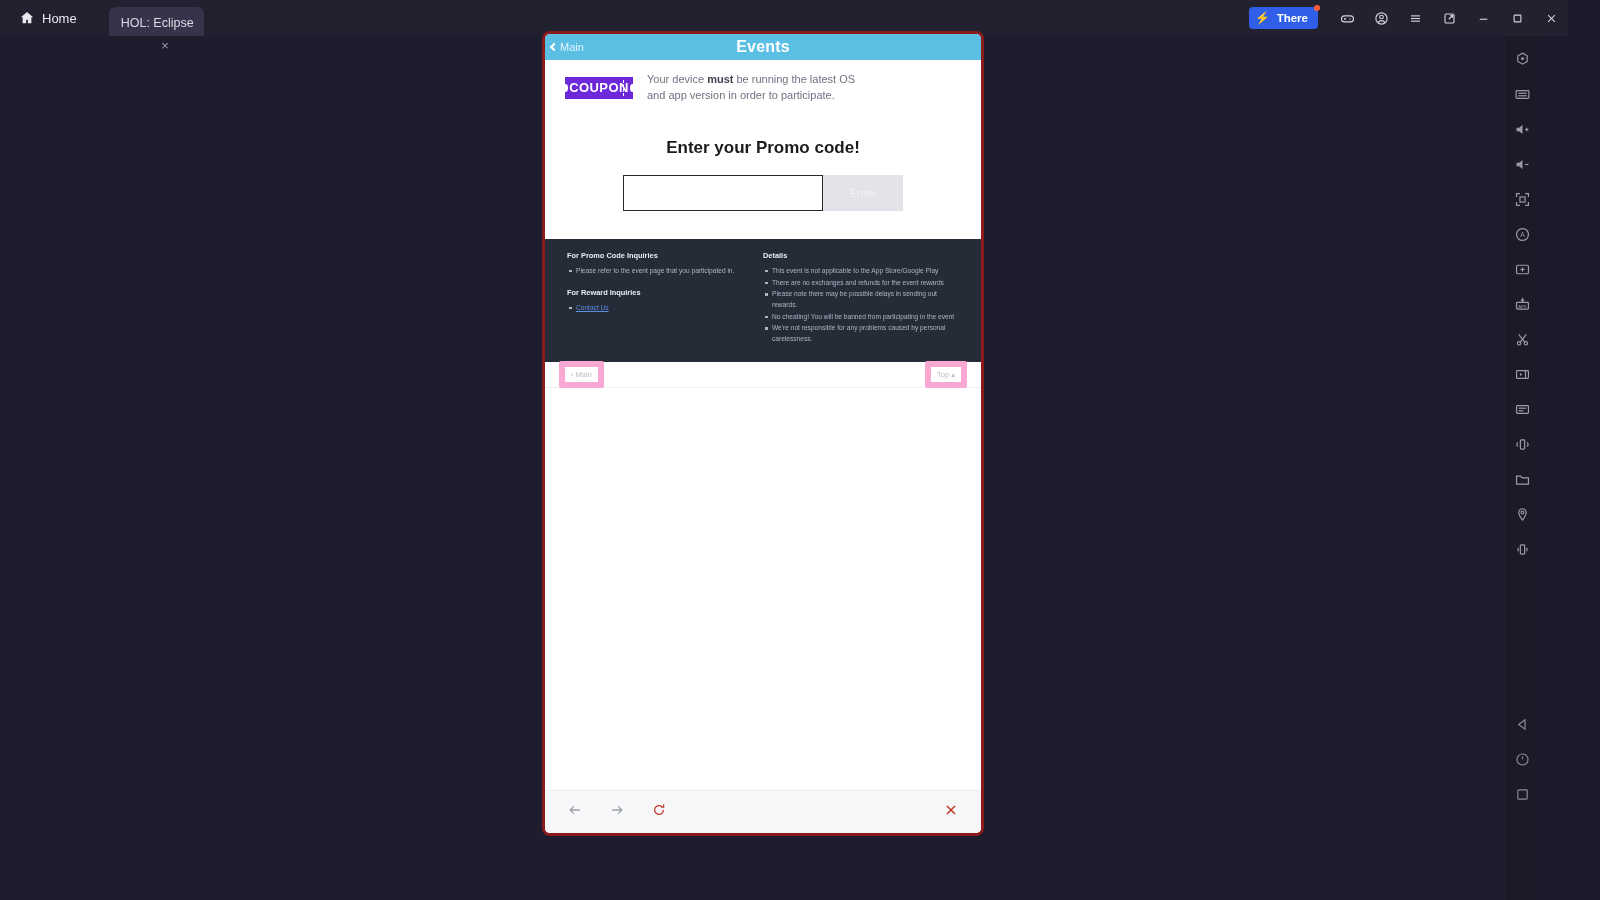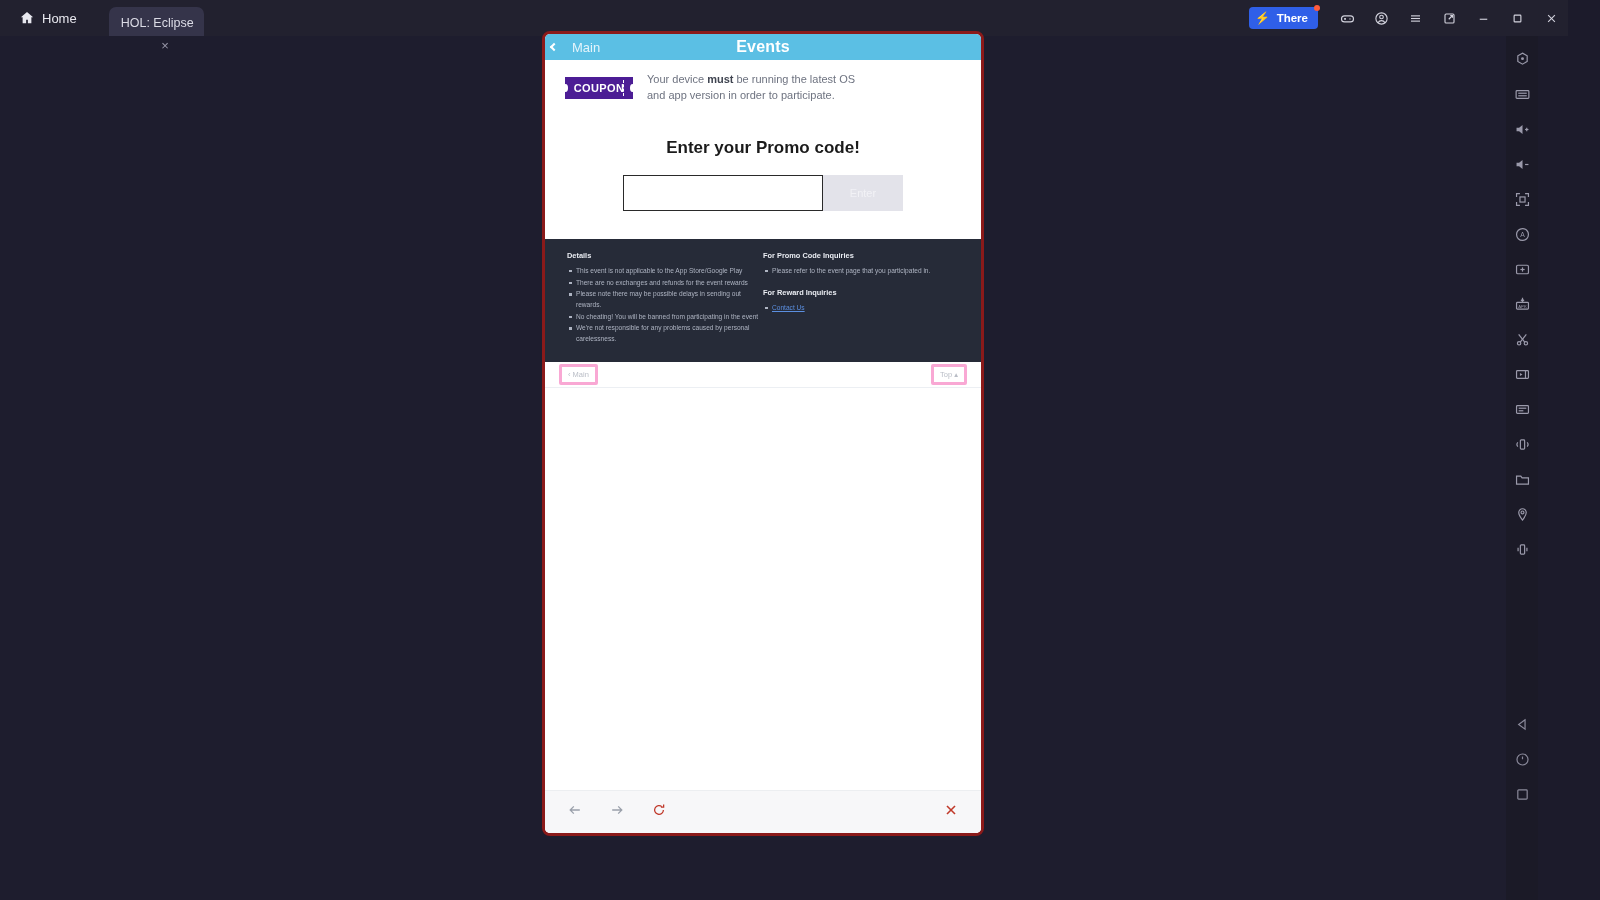--- a/index.html
+++ b/index.html
@@ -77,39 +77,39 @@
     background: #fff; border-radius: 8px;
     border: 3px solid #8b1a1a; overflow: hidden;
   }
 
   
   .ev-head {
     height: 26px; background: #5bbfe4; display: flex; align-items: center;
     position: relative; color: #fff;
   }
   .ev-back {
-    display: flex; align-items: center; gap: 15px;
-    margin-left: 6px; font-size: 13px; color: #e4f4fb;
+    display: flex; align-items: center; gap: 3px;
+    margin-left: 6px; font-size: 11px; color: #e4f4fb;
   }
   .ev-back .chev {
     display: inline-block; width: 6px; height: 6px;
     border-left: 2px solid #fff; border-bottom: 2px solid #fff;
     transform: rotate(45deg);
   }
   .ev-title {
     position: absolute; left: 0; right: 0; text-align: center;
     font-size: 16px; font-weight: bold; letter-spacing: .2px;
   }
 
   
   .notice { display: flex; align-items: center; padding: 12px 0 0 20px; gap: 14px; }
   .coupon {
-    position: relative; width: 68px; height: 22px; background: #4c1d95;
+    position: relative; width: 68px; height: 22px; background: #6d28d9;
     display: flex; align-items: center; justify-content: center;
-    color: #fff; font-size: 11px; font-weight: bold; letter-spacing: .4px;
+    color: #fff; font-size: 13px; font-weight: bold; letter-spacing: .4px;
   }
   .coupon:before, .coupon:after {
     content: ""; position: absolute; top: 50%; transform: translateY(-50%);
     width: 5px; height: 8px; background: #fff; border-radius: 50%;
   }
   .coupon:before { left: -2px; }
   .coupon:after { right: -2px; }
   .coupon .perf {
     position: absolute; right: 9px; top: 3px; bottom: 3px;
     border-left: 1px dashed #fff;
@@ -151,21 +151,21 @@
   }
   .det-link { color: #5b8fe0; text-decoration: underline; }
 
   
   .pg-foot {
     height: 26px; background: #fff; display: flex; align-items: center;
     justify-content: space-between; padding: 0 14px;
     border-bottom: 1px solid #eceff3;
   }
   .pg-btn {
-    font-size: 7.5px; color: #b9bdc6; border: 3px solid #f9a8d4;
+    font-size: 7.5px; color: #b9bdc6; border: 6px solid #f9a8d4;
     border-radius: 2px; padding: 3px 6px; background: #fff;
     font-family: "Liberation Sans", sans-serif;
   }
 
   .pg-body { flex: 1; background: #fff; }
 
   
   .brbar {
     position: absolute; left: 0; right: 0; bottom: 0; height: 43px;
     background: #f7f7f9; display: flex; align-items: center;
@@ -395,33 +395,33 @@
 
         <div class="promo-title">Enter your Promo code!</div>
 
         <div class="promo-row">
           <input class="promo-input" type="text" placeholder="" value="" style="">
           <button class="promo-enter">Enter</button>
         </div>
 
         <div class="details">
           <div class="det-col">
+            <div class="det-h">For Promo Code Inquiries</div>
+            <div class="det-li">Please refer to the event page that you participated in.</div>
+            <div class="det-h det-h2">For Reward Inquiries</div>
+            <div class="det-li"><a class="det-link" href="#">Contact Us</a></div>
+          </div>
+          <div class="det-col">
             <div class="det-h">Details</div>
             <div class="det-li">This event is not applicable to the App Store/Google Play</div>
             <div class="det-li">There are no exchanges and refunds for the event rewards</div>
             <div class="det-li">Please note there may be possible delays in sending out rewards.</div>
             <div class="det-li">No cheating! You will be banned from participating in the event</div>
             <div class="det-li">We're not responsible for any problems caused by personal carelessness.</div>
           </div>
-          <div class="det-col">
-            <div class="det-h">For Promo Code Inquiries</div>
-            <div class="det-li">Please refer to the event page that you participated in.</div>
-            <div class="det-h det-h2">For Reward Inquiries</div>
-            <div class="det-li"><a class="det-link" href="#">Contact Us</a></div>
-          </div>
         </div>
 
         <div class="pg-foot">
           <button class="pg-btn">‹ Main</button>
           <button class="pg-btn">Top ▴</button>
         </div>
 
       </div>
     </div>
 

